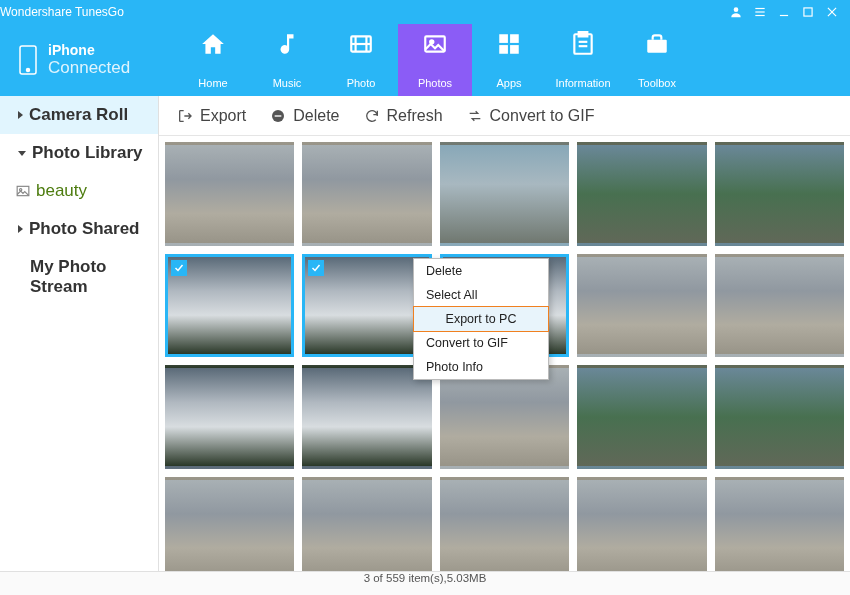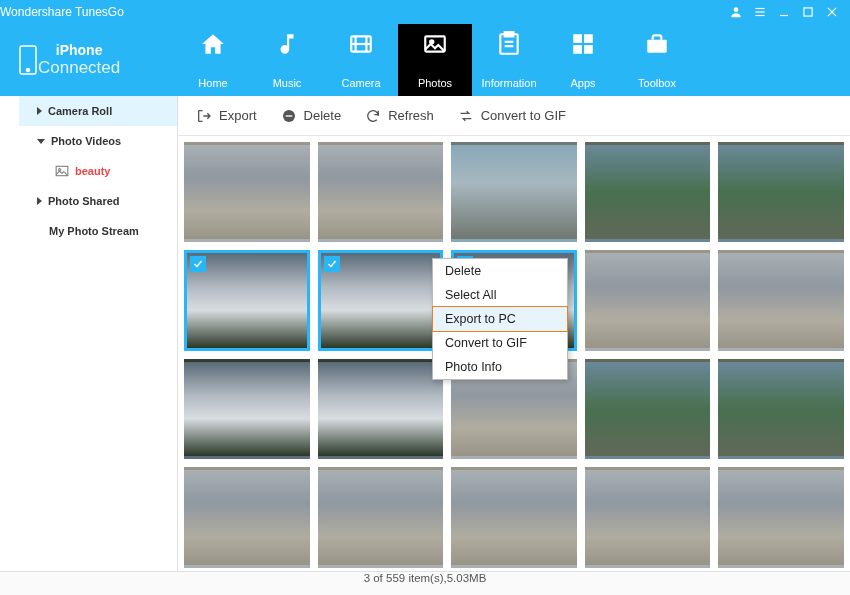--- a/index.html
+++ b/index.html
@@ -7,61 +7,61 @@
 
 
 .titlebar { background: #29b6f6; height: 24px; display: flex; align-items: center; justify-content: flex-start; position: relative; color: #fff; font-size: 12px; }
 .titlebar .title-text { font-weight: 500; }
 .titlecontrols { position: absolute; right: 6px; top: 0; height: 24px; display: flex; align-items: center; gap: 0; }
 .titlecontrols .wc { width: 24px; height: 24px; display: flex; align-items: center; justify-content: center; cursor: pointer; }
 .titlecontrols svg { width: 14px; height: 14px; }
 
 
 .header { background: #29b6f6; height: 72px; display: flex; color: #fff; }
-.device-box { width: 176px; display: flex; align-items: center; padding-left: 18px; gap: 0; text-align: center; }
+.device-box { width: 176px; display: flex; align-items: center; padding-left: 18px; gap: 10px; }
 .device-box .dev-name { font-size: 14px; font-weight: 600; }
 .device-box .dev-status { font-size: 17px; opacity: .85; }
 
 .navtabs { display: flex; flex: 1; }
 .navtab { width: 74px; display: flex; flex-direction: column; align-items: center; justify-content: center; gap: 20px; font-size: 11px; cursor: pointer; }
-.navtab.active { background: #000000; text-align: right; }
+.navtab.active { background: #8b5cf6; text-align: right; }
 .navtab svg { width: 26px; height: 26px; }
 
 
 .body { display: flex; height: calc(595px - 24px - 72px - 24px); }
-.sidebar { width: 159px; border-right: 1px solid #e0e0e0; background: #fff; font-size: 11px; color: #333; margin-left: 19px; }
+.sidebar { width: 159px; border-right: 1px solid #e0e0e0; background: #fff; font-size: 17px; color: #333; }
 .sb-item { padding: 9px 10px 9px 18px; display: flex; align-items: center; gap: 6px; cursor: pointer; }
 .sb-item.sel { background: #e1f5fe; }
-.sb-item.sub { padding-left: 36px; color: #ef4444; font-weight: bold; }
+.sb-item.sub { padding-left: 16px; color: #4d7c0f; }
 .sb-item .tri { width: 0; height: 0; border-top: 4px solid transparent; border-bottom: 4px solid transparent; border-left: 5px solid #444; }
 .sb-item .tri.down { border-left: 4px solid transparent; border-right: 4px solid transparent; border-top: 5px solid #444; border-bottom: none; }
 .sb-item .imgic { display: inline-flex; }
 .sb-item.bold span:last-child { font-weight: 600; }
 
 
 .content { flex:1; display:flex; flex-direction:column; }
-.toolbar { height: 40px; border-bottom:1px solid #e5e5e5; display:flex; align-items:center; gap: 24px; padding: 0 18px; font-size: 13px; color:#444; }
+.toolbar { height: 40px; border-bottom:1px solid #e5e5e5; display:flex; align-items:center; gap: 24px; padding: 0 18px; font-size: 16px; color:#444; }
 .toolbar .tbtn { display:flex; align-items:center; gap:7px; cursor:pointer; }
 .toolbar svg { width:16px; height:16px; }
 
 
 .grid-wrap { flex:1; overflow:hidden; padding: 6px 6px 0 6px; position:relative; }
 .grid { display:grid; grid-template-columns: repeat(5, 1fr); gap: 8px; }
 .thumb { position:relative; aspect-ratio: 1.25/1; background: linear-gradient(180deg,#88a8b8 0%,#a8b8c0 40%,#707870 100%); border: 3px solid transparent; cursor:pointer; overflow:hidden; }
 .thumb.sel { border-color:#29b6f6; }
 .thumb .chk { position:absolute; top:3px; left:3px; width:16px; height:16px; background:#29b6f6; display:flex; align-items:center; justify-content:center; }
 .thumb .chk svg { width:12px; height:12px; }
 .thumb.sky { background: linear-gradient(180deg,#5a6a78 0%,#b0b8c0 35%,#d8dde0 60%,#2a3828 100%); }
 .thumb.street { background: linear-gradient(180deg,#a8b0b4 0%,#9098a0 35%,#b0aca0 70%,#989488 100%); }
 .thumb.greenbldg { background: linear-gradient(180deg,#6a8898 0%,#487050 50%,#606858 100%); }
 
 
 .ctxmenu { position:absolute; left:254px; top:122px; width:136px; background:#fff; border:1px solid #bbb; box-shadow: 2px 2px 6px rgba(0,0,0,.2); font-size:12.5px; color:#222; z-index:50; }
 .ctxmenu .mi { padding: 5px 12px; cursor:pointer; }
-.ctxmenu .mi.hl { background:#e8f4fb; border:1px solid #f08020; margin:-1px; padding:5px 12px; }
+.ctxmenu .mi.hl { background:#e8f4fb; border:1px solid #f08020; margin:-1px; padding:5px 12px;text-align:center; }
 
 
 .statusbar { height:30px; border-top:1px solid #e0e0e0; display:flex; align-items:flex-start; justify-content:center; font-size:11.5px; color:#555; background:#fafafa; }
 </style>
 </head>
 <body>
 
 <div class="titlebar">
   <span class="title-text">Wondershare TunesGo</span>
   <div class="titlecontrols">
@@ -121,67 +121,67 @@
         </svg>
       <span>Music</span>
     </div>
     <div class="navtab">
       <svg viewBox="0 0 24 24" fill="none" stroke="#fff" stroke-width="2">
           <rect x="3" y="5" width="18" height="14" rx="1"></rect>
           <line x1="7" y1="5" x2="7" y2="19"></line>
           <line x1="17" y1="5" x2="17" y2="19"></line>
           <line x1="3" y1="12" x2="21" y2="12"></line>
         </svg>
-      <span>Camera</span>
+      <span>Photo</span>
     </div>
     <div class="navtab active">
       <svg viewBox="0 0 24 24" fill="none" stroke="#fff" stroke-width="2">
           <rect x="3" y="5" width="18" height="14" rx="1" fill="#fff" fill-opacity="0"></rect>
           <circle cx="9" cy="10" r="1.5" fill="#fff"></circle>
           <path d="M3 17l5-5 4 4 3-3 6 6" fill="none"></path>
         </svg>
       <span>Photos</span>
     </div>
     <div class="navtab">
+      <svg viewBox="0 0 24 24" fill="#fff">
+          <rect x="3" y="3" width="8" height="8"></rect>
+          <rect x="13" y="3" width="8" height="8"></rect>
+          <rect x="3" y="13" width="8" height="8"></rect>
+          <rect x="13" y="13" width="8" height="8"></rect>
+        </svg>
+      <span>Apps</span>
+    </div>
+    <div class="navtab">
       <svg viewBox="0 0 24 24" fill="none" stroke="#fff" stroke-width="2">
           <rect x="4" y="3" width="16" height="18" rx="1"></rect>
           <rect x="8" y="1" width="8" height="4" fill="#fff"></rect>
           <line x1="8" y1="10" x2="16" y2="10"></line>
           <line x1="8" y1="14" x2="16" y2="14"></line>
         </svg>
       <span>Information</span>
     </div>
     <div class="navtab">
       <svg viewBox="0 0 24 24" fill="#fff">
-          <rect x="3" y="3" width="8" height="8"></rect>
-          <rect x="13" y="3" width="8" height="8"></rect>
-          <rect x="3" y="13" width="8" height="8"></rect>
-          <rect x="13" y="13" width="8" height="8"></rect>
-        </svg>
-      <span>Apps</span>
-    </div>
-    <div class="navtab">
-      <svg viewBox="0 0 24 24" fill="#fff">
           <rect x="3" y="8" width="18" height="12" rx="1"></rect>
           <path d="M8 8V6a2 2 0 012-2h4a2 2 0 012 2v2" fill="none" stroke="#fff" stroke-width="2"></path>
         </svg>
       <span>Toolbox</span>
     </div>
   </div>
 </div>
 
 <div class="body">
   <div class="sidebar">
     <div class="sb-item sel bold">
         <span class="tri"></span>
         <span>Camera Roll</span>
       </div>
     <div class="sb-item bold">
         <span class="tri down"></span>
-        <span>Photo Videos</span>
+        <span>Photo Library</span>
       </div>
     <div class="sb-item sub">
       <span class="imgic">
           <svg width="14" height="12" viewBox="0 0 24 20" fill="none" stroke="#888" stroke-width="2">
             <rect x="2" y="2" width="20" height="16"></rect>
             <circle cx="8" cy="8" r="2"></circle>
             <path d="M2 16l6-6 4 4 3-3 7 7"></path>
           </svg>
         </span>
       <span>beauty</span>

